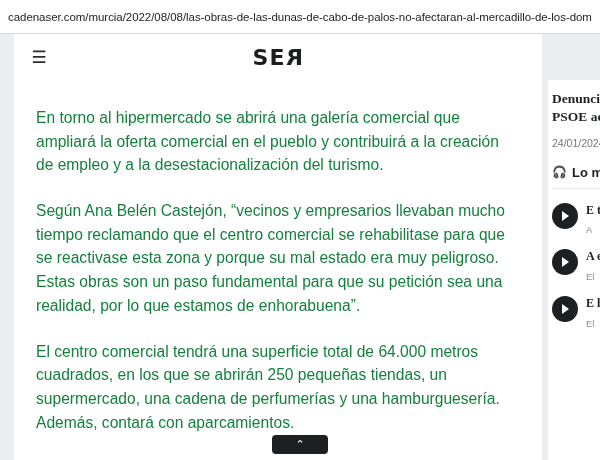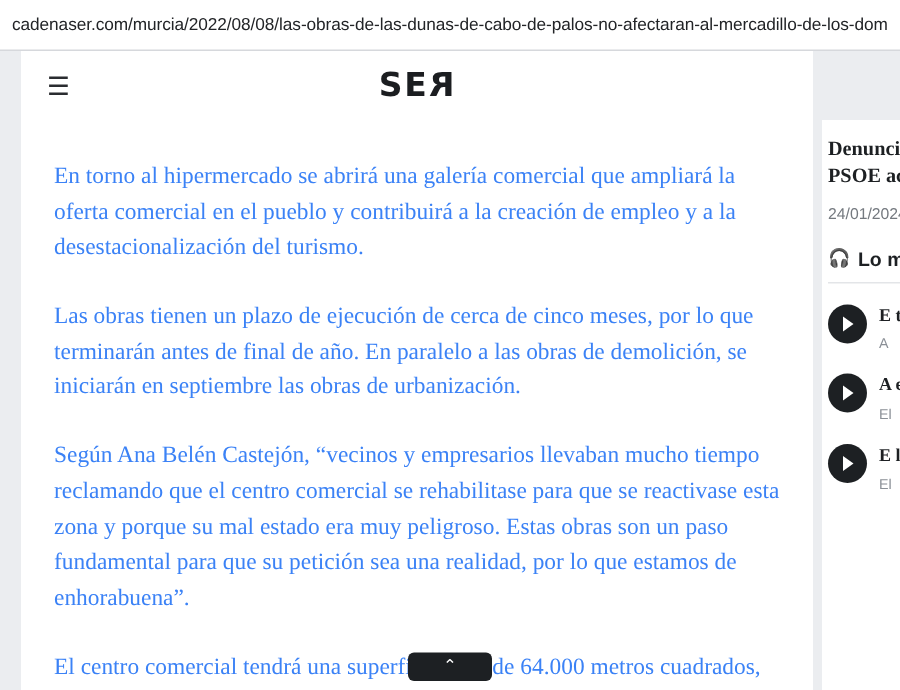--- a/index.html
+++ b/index.html
@@ -75,24 +75,24 @@
   
   .article {
     position: absolute;
     top: 46px; left: 14px;
     width: 528px; height: 380px;
     background: #ffffff;
     padding: 26px 22px 0 22px;
   }
   .article p {
     margin: 0 0 22px 0;
-    font-family: Liberation Serif, serif;
+    font-family: Liberation Sans, sans-serif;
     font-size: 15.6px;
     line-height: 1.52;
-    color: #3b82f6;
+    color: #15803d;
   }
   .article p.last { margin-bottom: 26px; }
 
   
   .rail {
     position: absolute;
     top: 46px; left: 548px;
     width: 52px; height: 380px;
     background: #ffffff;
     padding: 10px 0 0 4px;
@@ -192,21 +192,20 @@
 
   <div class="sitewrap">
 
     <div class="sitehead">
       <div class="hamburger">☰</div>
       <div class="serlogo"><span>SE</span><span class="r">R</span></div>
     </div>
 
     <div class="article">
       <p>En torno al hipermercado se abrirá una galería comercial que ampliará la oferta comercial en el pueblo y contribuirá a la creación de empleo y a la desestacionalización del turismo.</p>
-      <p>Las obras tienen un plazo de ejecución de cerca de cinco meses, por lo que terminarán antes de final de año. En paralelo a las obras de demolición, se iniciarán en septiembre las obras de urbanización.</p>
       <p>Según Ana Belén Castejón, “vecinos y empresarios llevaban mucho tiempo reclamando que el centro comercial se rehabilitase para que se reactivase esta zona y porque su mal estado era muy peligroso. Estas obras son un paso fundamental para que su petición sea una realidad, por lo que estamos de enhorabuena”.</p>
       <p class="last">El centro comercial tendrá una superficie total de 64.000 metros cuadrados, en los que se abrirán 250 pequeñas tiendas, un supermercado, una cadena de perfumerías y una hamburguesería. Además, contará con aparcamientos.</p>
 
     </div>
 
     <div class="rail">
       <div class="rail-head">Denuncia ambulan PSOE acu contrato</div>
       <div class="rail-date">24/01/2024</div>
 
       <div class="rail-section">

